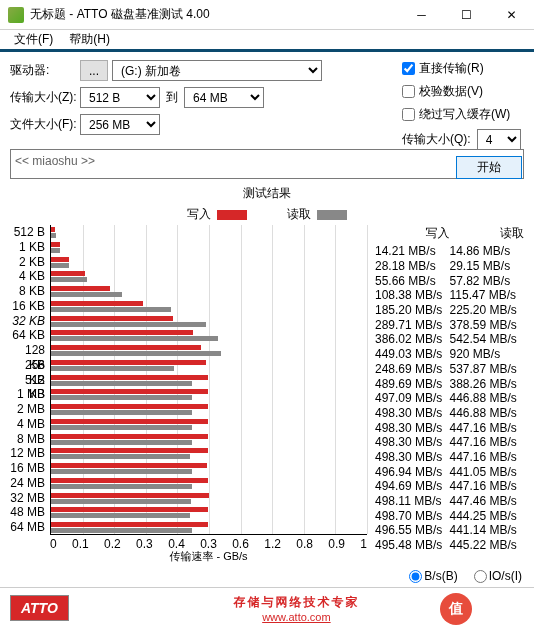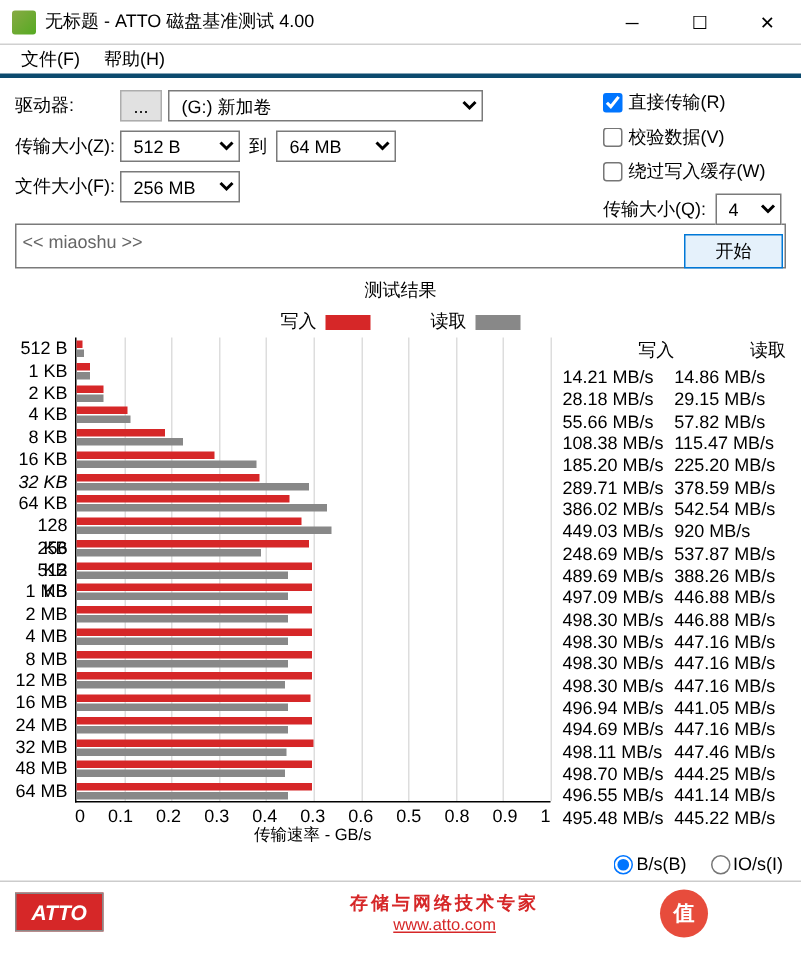--- a/index.html
+++ b/index.html
@@ -248,21 +248,21 @@
           </div>
         </div>
       <div class="xaxis" id="xaxis">
           <span>0</span>
           <span>0.1</span>
           <span>0.2</span>
           <span>0.3</span>
           <span>0.4</span>
           <span>0.3</span>
           <span>0.6</span>
-          <span>0.5</span>
+          <span>1.2</span>
           <span>0.8</span>
           <span>0.9</span>
           <span>1</span>
         </div>
       <div class="xlabel">传输速率 - GB/s</div>
     </div>
     <div class="numcols">
       <div class="numhdr">
           <div>写入</div>
           <div>读取</div>

